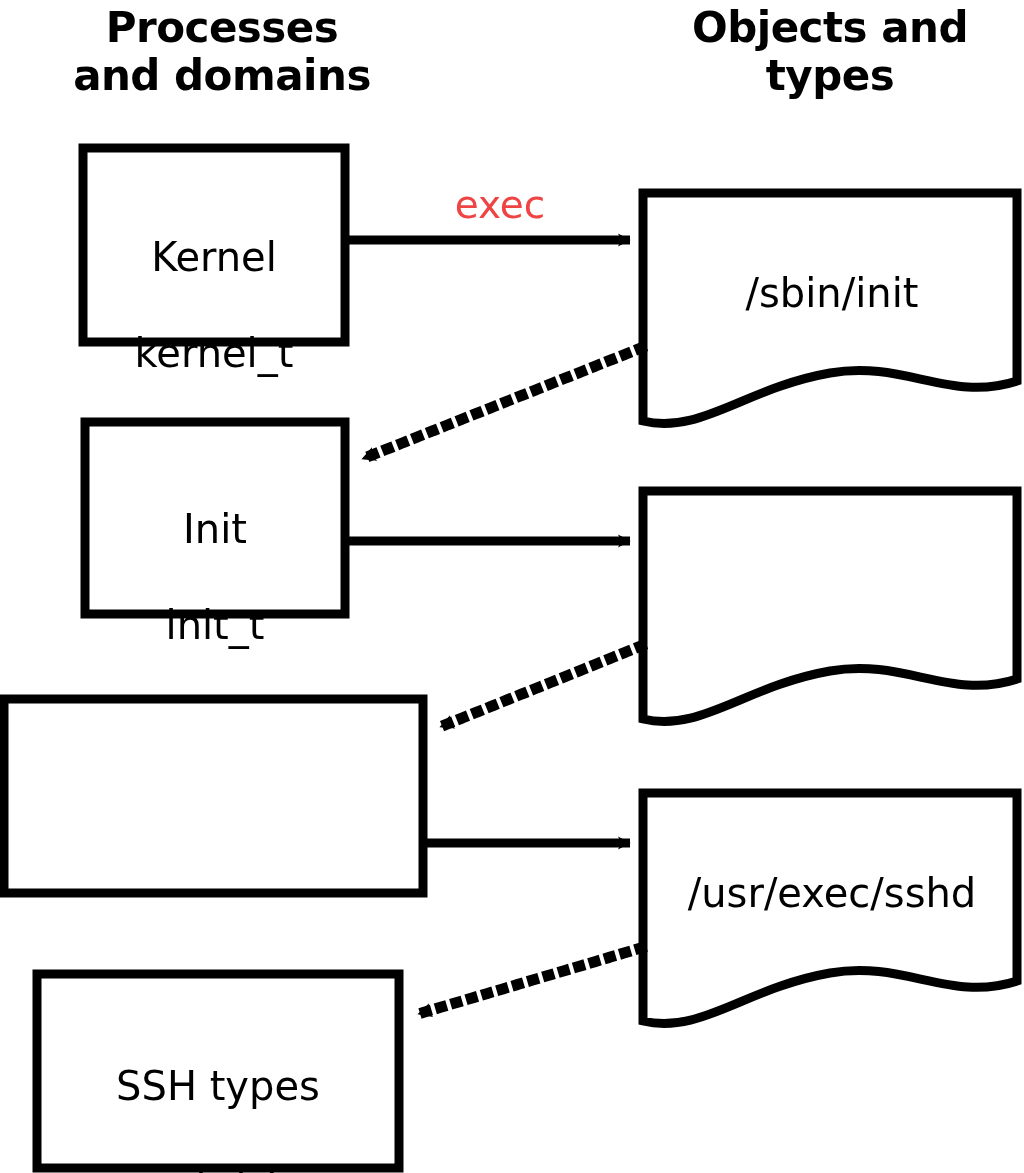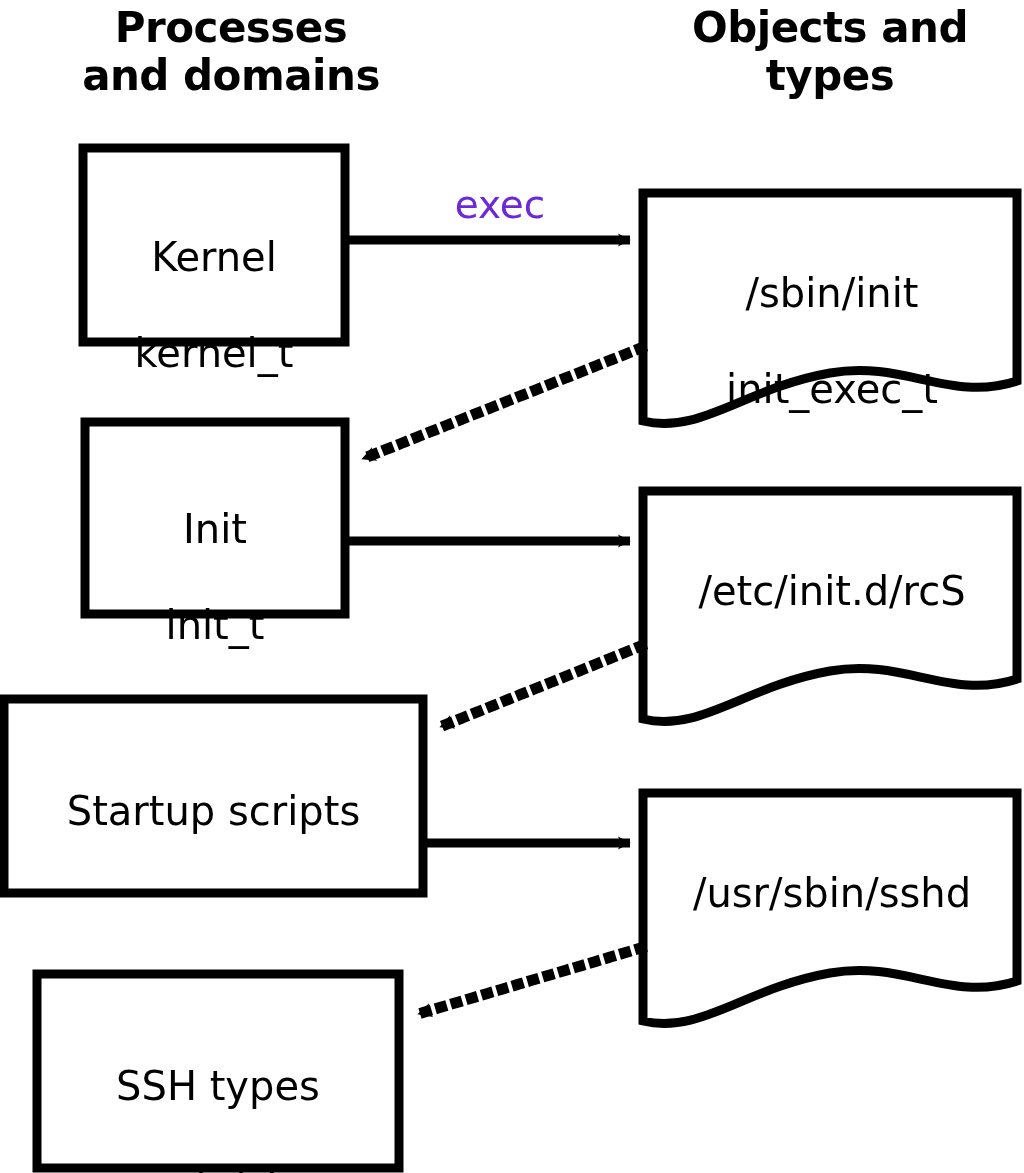--- a/index.html
+++ b/index.html
@@ -48,30 +48,30 @@
   .proc-label {
     font-size: 40px;
   }
   .obj-label {
     font-size: 40px;
   }
   .edge-label {
     position: absolute;
     font-family: "DejaVu Sans", sans-serif;
     font-size: 39px;
-    color: #6d28d9;
+    color: #ef4444;
     text-align: center;
   }
 </style>
 </head>
 <body>
 
 <div id="canvas">
 
-  <div class="col-header" style="left:31px; top:4px; width:400px;">Processes
+  <div class="col-header" style="left:22px; top:4px; width:400px;">Processes
 and domains</div>
 
   <div class="col-header" style="left:630px; top:4px; width:400px;">Objects and
 types</div>
 
   <svg class="layer" viewBox="0 0 1024 1173">
     <defs>
       <marker id="arrowSolid" markerWidth="14" markerHeight="14" refX="12.6" refY="7" orient="auto" markerUnits="userSpaceOnUse">
         <path d="M0.6,0.6 L13.2,7 L0.6,13.4 L3.6,7 Z" fill="#000000"></path>
       </marker>
@@ -114,36 +114,35 @@
     <span>Init</span><br>
     <span>init_t</span>
   </div>
 
   <div class="node-label proc-label" style="left:83px; top:185px; width:262px;">
     <span>Kernel</span><br>
     <span>kernel_t</span>
   </div>
 
   <div class="node-label proc-label" style="left:4px; top:739px; width:419px;">
-    <span>Startup scripts</span><br>
+    <br>
   </div>
 
   <div class="node-label proc-label" style="left:37px; top:1014px; width:362px;">
     <span>SSH types</span><br>
     <span>sshd_t</span>
   </div>
 
   <div class="node-label obj-label" style="left:647px; top:221px; width:370px;">
     <span>/sbin/init</span><br>
-    <span>init_exec_t</span>
   </div>
 
   <div class="node-label obj-label" style="left:647px; top:519px; width:370px;">
-    <span>/etc/init.d/rcS</span><br>
+    <br>
   </div>
 
   <div class="node-label obj-label" style="left:647px; top:821px; width:370px;">
-    <span>/usr/sbin/sshd</span><br>
+    <span>/usr/exec/sshd</span><br>
   </div>
 
   <div class="edge-label" style="left:400px; top:182px; width:200px;">exec</div>
 
 </div>
 
 </body></html>

